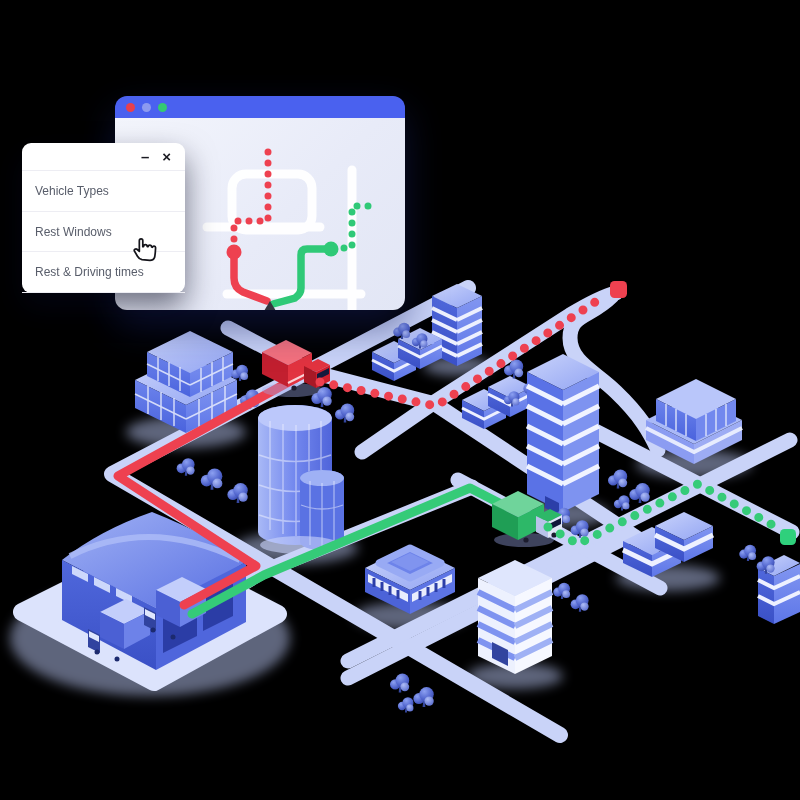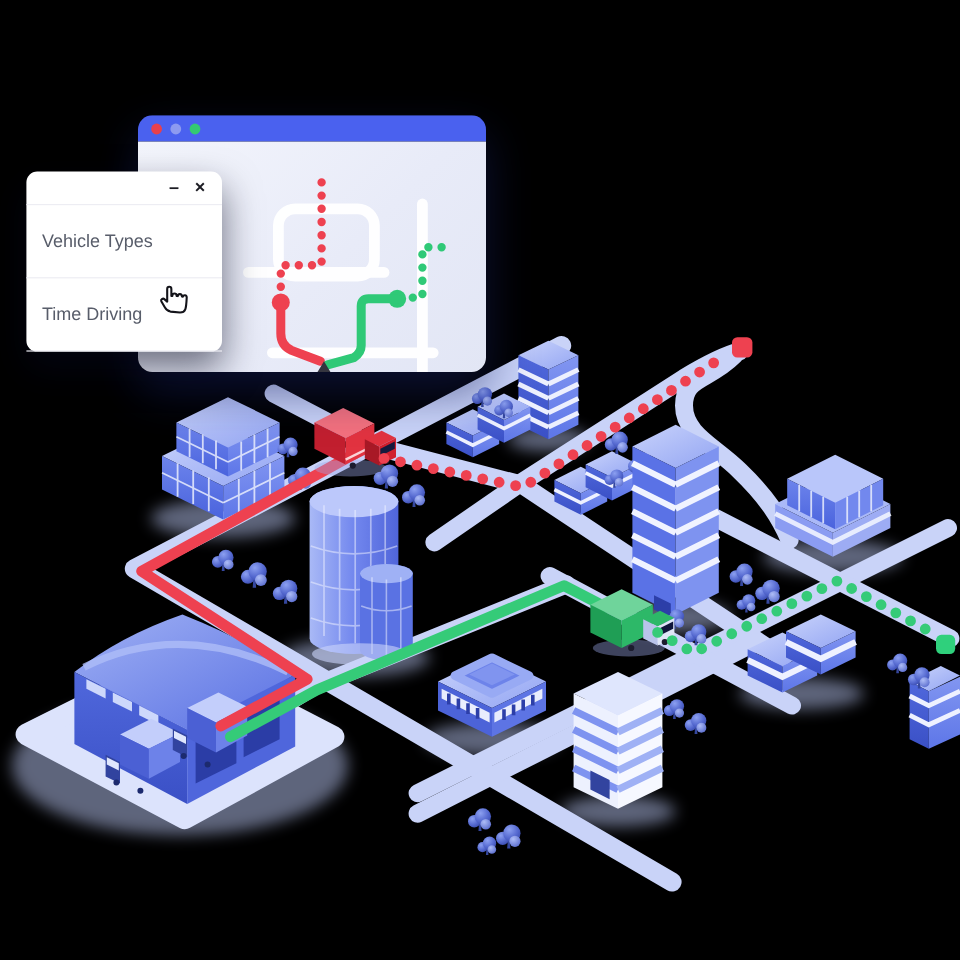--- a/index.html
+++ b/index.html
@@ -18,21 +18,21 @@
   .map-body{position:relative;width:100%;height:192px;background:linear-gradient(135deg,#f3f5fc 0%,#e8ebf8 55%,#e2e6f5 100%);}
   .map-body svg{position:absolute;left:0;top:0;}
 
   
   .menu{position:absolute;left:22px;top:143px;width:163px;height:150px;background:#fff;border-radius:9px;
     box-shadow:0 14px 30px rgba(5,8,30,.55);display:flex;flex-direction:column;}
   .menu-head{height:27px;display:flex;align-items:center;justify-content:flex-end;gap:13px;
     padding:0 14px;border-bottom:1px solid #ededf3;color:#1b1b22;}
   .menu-min{font-size:15px;font-weight:bold;line-height:1;cursor:default;}
   .menu-close{font-size:15px;font-weight:bold;line-height:1;cursor:default;}
-  .menu-item{flex:1;display:flex;align-items:center;padding-left:13px;font-size:15px;color:#585d6a;
+  .menu-item{flex:1;display:flex;align-items:center;padding-left:13px;font-size:12px;color:#585d6a;
     border-bottom:1px solid #ededf3;white-space:nowrap;}
   .menu-item:last-child{border-bottom:none;}
   .cursor-hand{position:absolute;left:106px;top:88px;width:32px;height:32px;pointer-events:none;}
 </style>
 </head>
 <body>
 
 <div class="stage">
 
   <svg class="city" width="800" height="800" viewBox="0 0 800 800">
@@ -378,20 +378,21 @@
       </svg>
     </div>
   </div>
 
   <div class="menu">
     <div class="menu-head">
       <span class="menu-min">–</span>
       <span class="menu-close">×</span>
     </div>
     <div class="menu-item">Vehicle Types</div>
-    <div class="menu-item">Time Driving</div>
+    <div class="menu-item">Rest Windows</div>
+    <div class="menu-item">Rest &amp; Driving times</div>
 
     <svg class="cursor-hand" viewBox="0 0 24 24">
       <path d="M10.5 21.5 c-1.8-.4-2.6-1.2-3.4-2.6 l-2.3-3.9 c-.5-.9 1-2.1 1.9-1.3 l1.8 1.6 V7.3 c0-1.8 2.6-1.8 2.6 0 v4.5 l.6-.1 c0-2 2.7-2 2.7 0 l.7.1 c.2-1.7 2.6-1.6 2.6.2 l.6.2 c.3-1.4 2.4-1.2 2.4.4 0 0-.3 6.1-.9 7.5-.6 1.5-1.6 2-3.3 2 z" fill="#ffffff" stroke="#14141a" stroke-width="1.3" stroke-linejoin="round"></path>
     </svg>
   </div>
 
 </div>
 
 </body></html>

